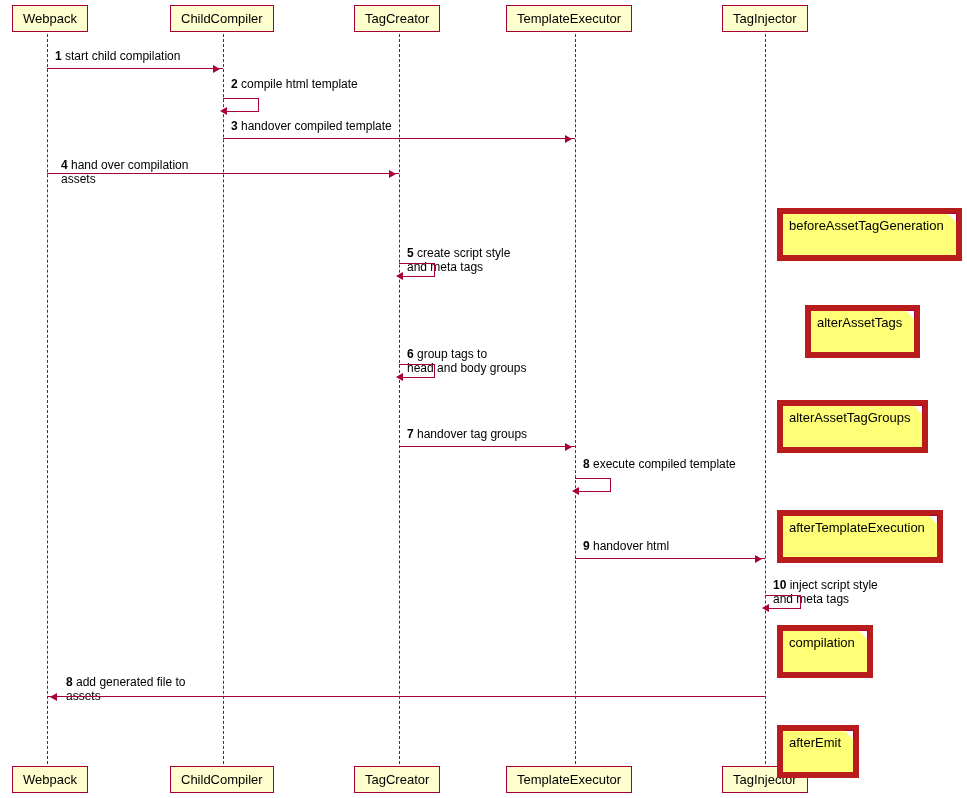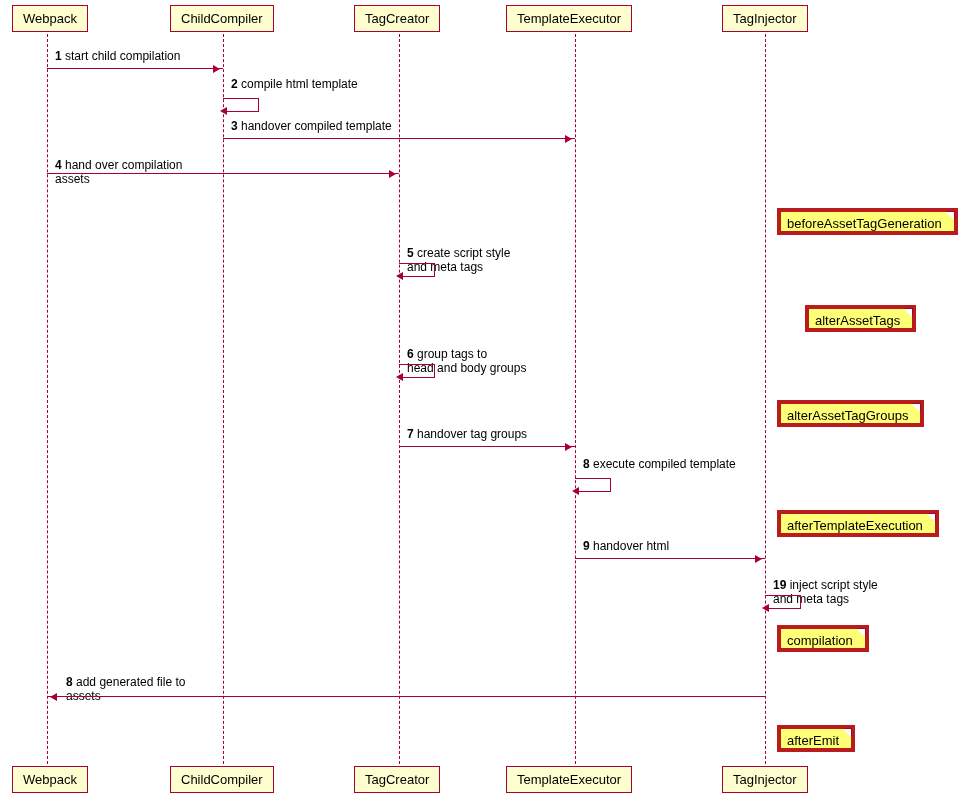--- a/index.html
+++ b/index.html
@@ -6,21 +6,21 @@
 .diagram{position:relative;width:967px;height:798px}
 .actor{position:absolute;background:#fefece;border:1px solid #a80036;padding:5px 10px;text-align:left}
 .lifeline{position:absolute;width:0;border-left:1px dashed #a80036;top:34px;bottom:34px}
 .arrow{position:absolute;height:1px;background:#a80036}
 .arrow.l::before{content:'';position:absolute;left:-1px;top:-3px;border:4px solid transparent;border-right:7px solid #a80036}
 .arrow.r::after{content:'';position:absolute;right:-1px;top:-3px;border:4px solid transparent;border-left:7px solid #a80036}
 .self{position:absolute;width:35px;height:12px;border:1px solid #a80036;border-left:none}
 .self::after{content:'';position:absolute;left:-7px;bottom:-4px;border:4px solid transparent;border-right:7px solid #a80036}
 .lbl{position:absolute;font-size:12px;line-height:1.2;white-space:nowrap}
 .num{font-weight:bold}
-.note{position:absolute;background:#fefe77;border:4px solid #b91c1c;padding:4px 12px 0 6px}
+.note{position:absolute;background:#fefe77;border:6px solid #b91c1c;padding:4px 12px 22px 6px}
 .note::after{content:'';position:absolute;top:0;right:0;width:0;height:0;border-top:8px solid #fff;border-left:8px solid transparent}
 .note::before{content:'';position:absolute;top:-1px;right:-1px;width:0;height:0;border-top:9px solid #a80036;border-left:9px solid transparent}
 </style>
 </head>
 <body>
 
 <div class="diagram">
 
   <div class="actor" style="left:12px;top:5px">Webpack</div>
   <div class="actor" style="left:170px;top:5px">ChildCompiler</div>
@@ -40,33 +40,33 @@
   <div class="lifeline" style="left:575px"></div>
   <div class="lifeline" style="left:765px"></div>
 
   <div id="arrows">
       <div class="lbl" style="left:55px;top:49px"><span class="num">1</span> start child compilation</div>
       <div class="arrow r" style="left:47px;top:68px;width:176px"></div>
       <div class="lbl" style="left:231px;top:77px"><span class="num">2</span> compile html template</div>
       <div class="self" style="left:223px;top:98px"></div>
       <div class="lbl" style="left:231px;top:119px"><span class="num">3</span> handover compiled template</div>
       <div class="arrow r" style="left:223px;top:138px;width:352px"></div>
-      <div class="lbl" style="left:55px;top:158px"><span class="num">4</span> hand over compilation<br>assets</div>
+      <div class="lbl" style="left:61px;top:158px"><span class="num">4</span> hand over compilation<br>assets</div>
       <div class="arrow r" style="left:47px;top:173px;width:352px"></div>
       <div class="lbl" style="left:407px;top:246px"><span class="num">5</span> create script style<br>and meta tags</div>
       <div class="self" style="left:399px;top:263px"></div>
       <div class="lbl" style="left:407px;top:347px"><span class="num">6</span> group tags to<br>head and body groups</div>
       <div class="self" style="left:399px;top:364px"></div>
       <div class="lbl" style="left:407px;top:427px"><span class="num">7</span> handover tag groups</div>
       <div class="arrow r" style="left:399px;top:446px;width:176px"></div>
       <div class="lbl" style="left:583px;top:457px"><span class="num">8</span> execute compiled template</div>
       <div class="self" style="left:575px;top:478px"></div>
       <div class="lbl" style="left:583px;top:539px"><span class="num">9</span> handover html</div>
       <div class="arrow r" style="left:575px;top:558px;width:190px"></div>
-      <div class="lbl" style="left:773px;top:578px"><span class="num">19</span> inject script style<br>and meta tags</div>
+      <div class="lbl" style="left:773px;top:578px"><span class="num">10</span> inject script style<br>and meta tags</div>
       <div class="self" style="left:765px;top:595px"></div>
       <div class="lbl" style="left:66px;top:675px"><span class="num">8</span> add generated file to<br>assets</div>
       <div class="arrow l" style="left:47px;top:696px;width:718px"></div>
     </div>
   <div id="notes">
       <div class="note" style="left:777px;top:208px">beforeAssetTagGeneration</div>
       <div class="note" style="left:805px;top:305px">alterAssetTags</div>
       <div class="note" style="left:777px;top:400px">alterAssetTagGroups</div>
       <div class="note" style="left:777px;top:510px">afterTemplateExecution</div>
       <div class="note" style="left:777px;top:625px">compilation</div>

